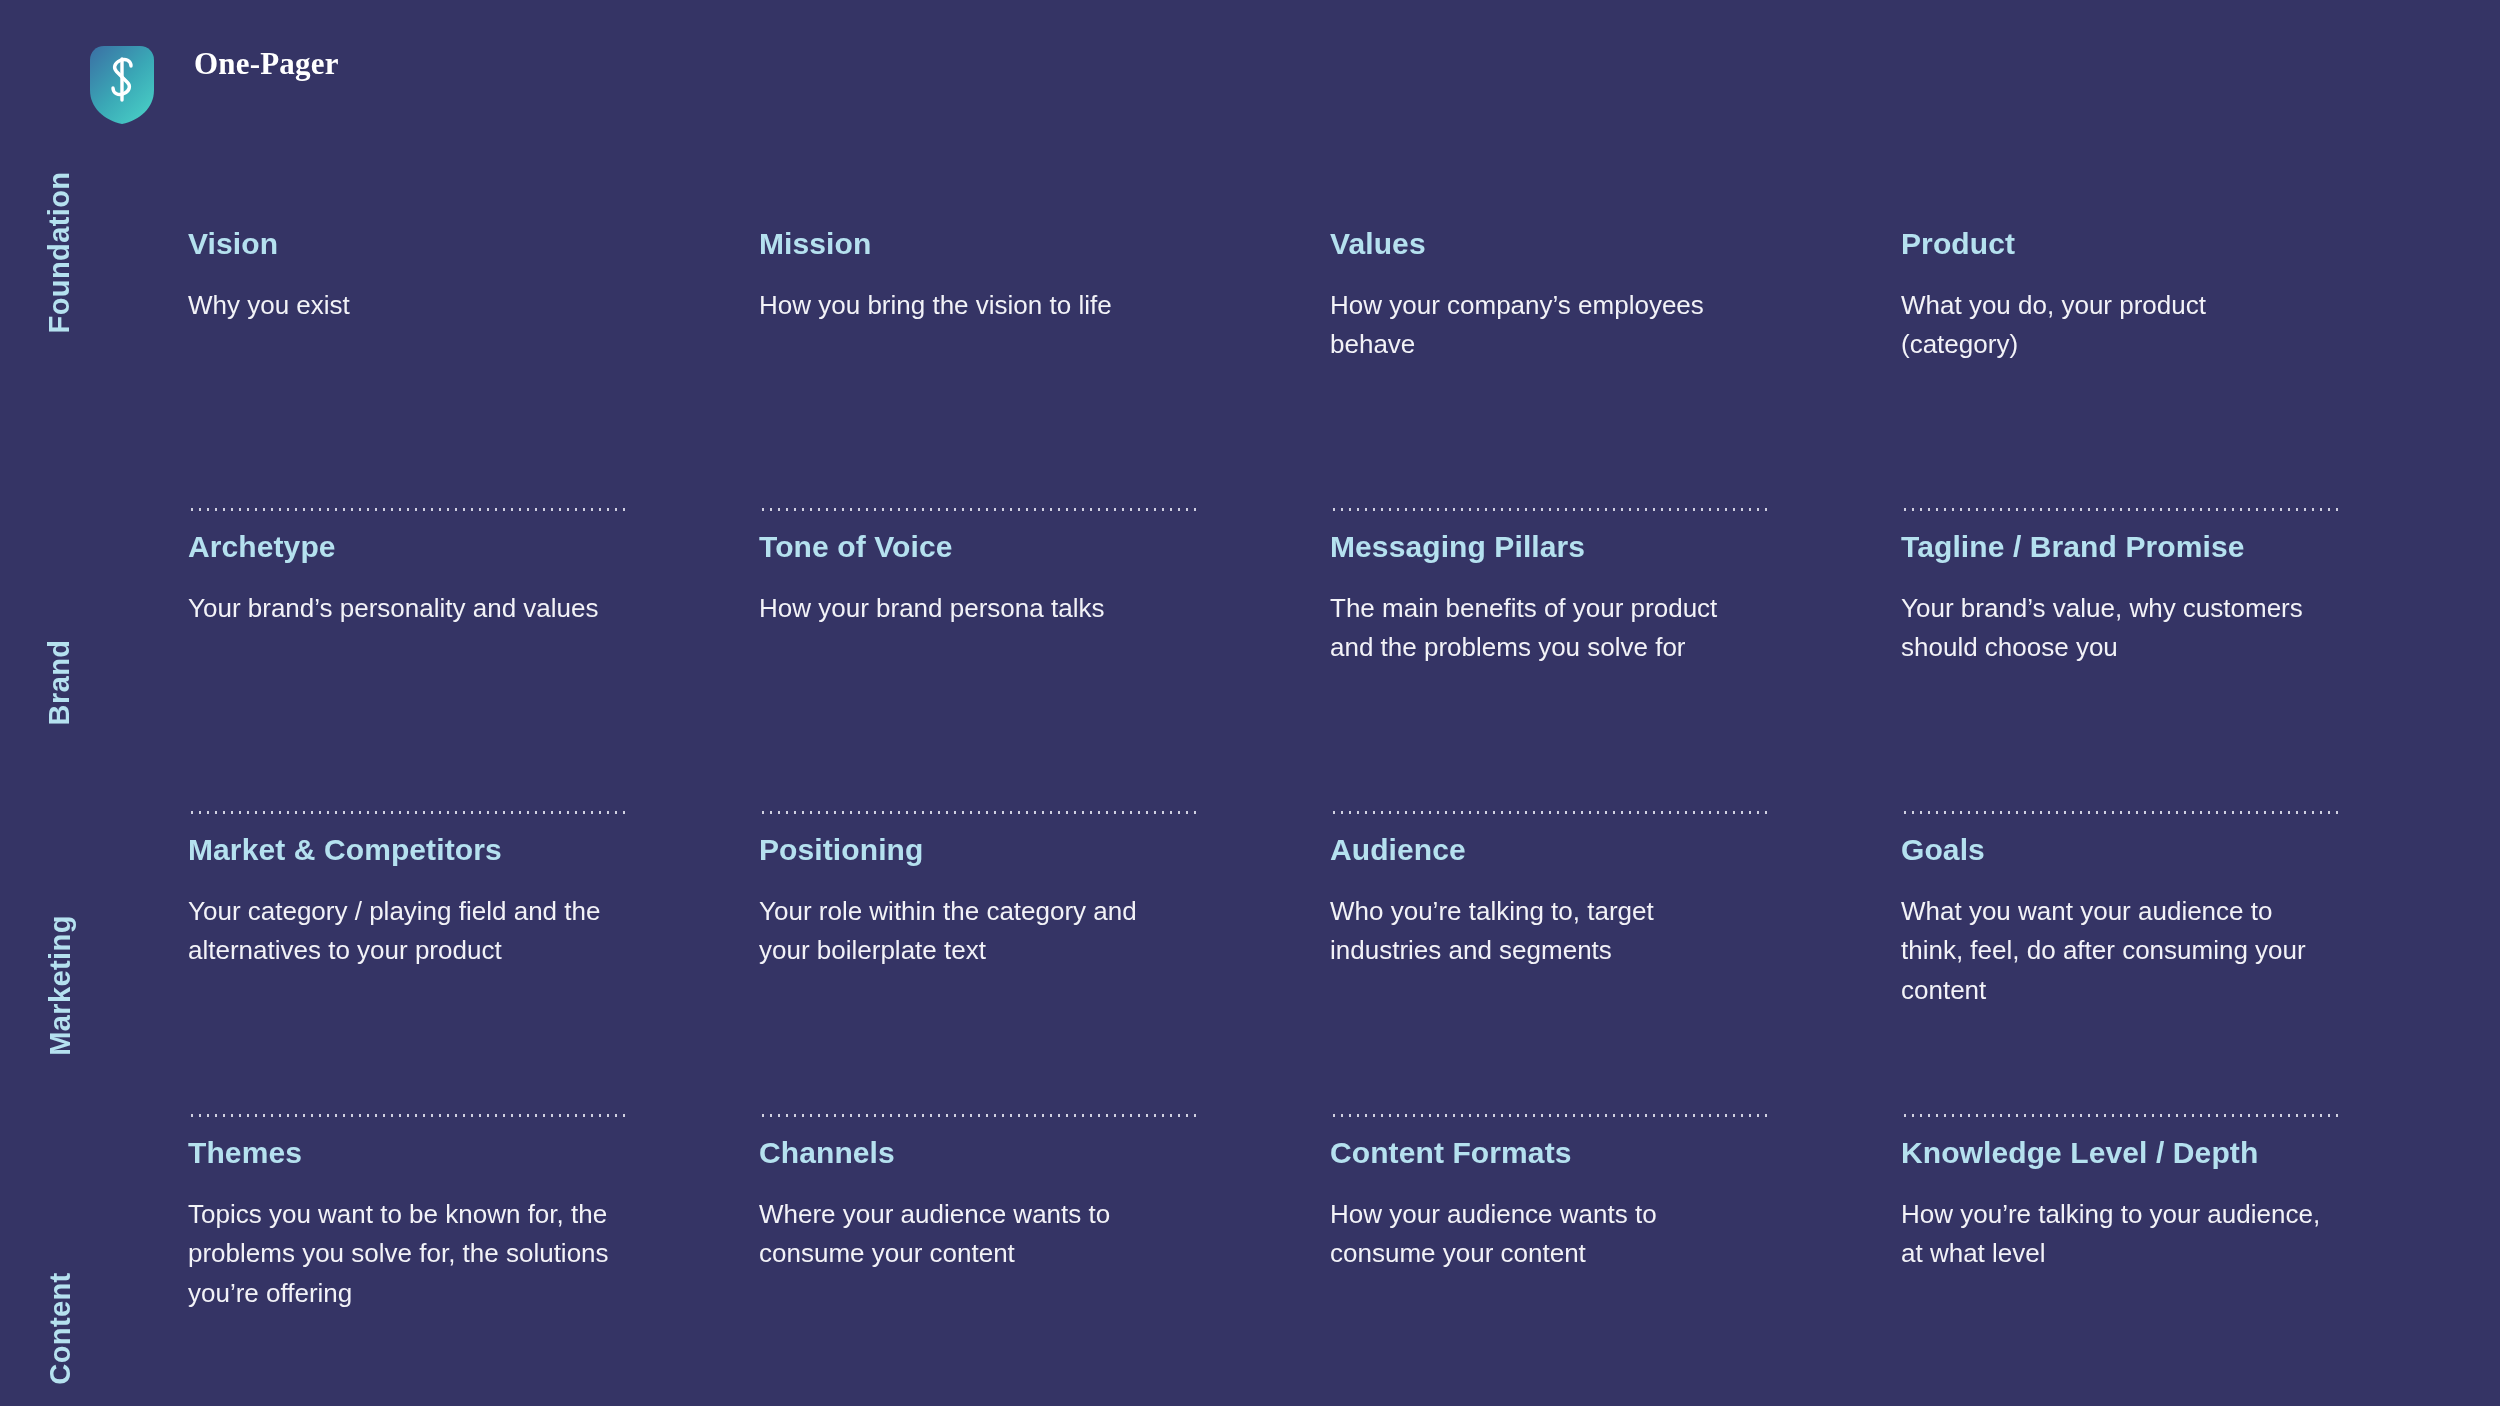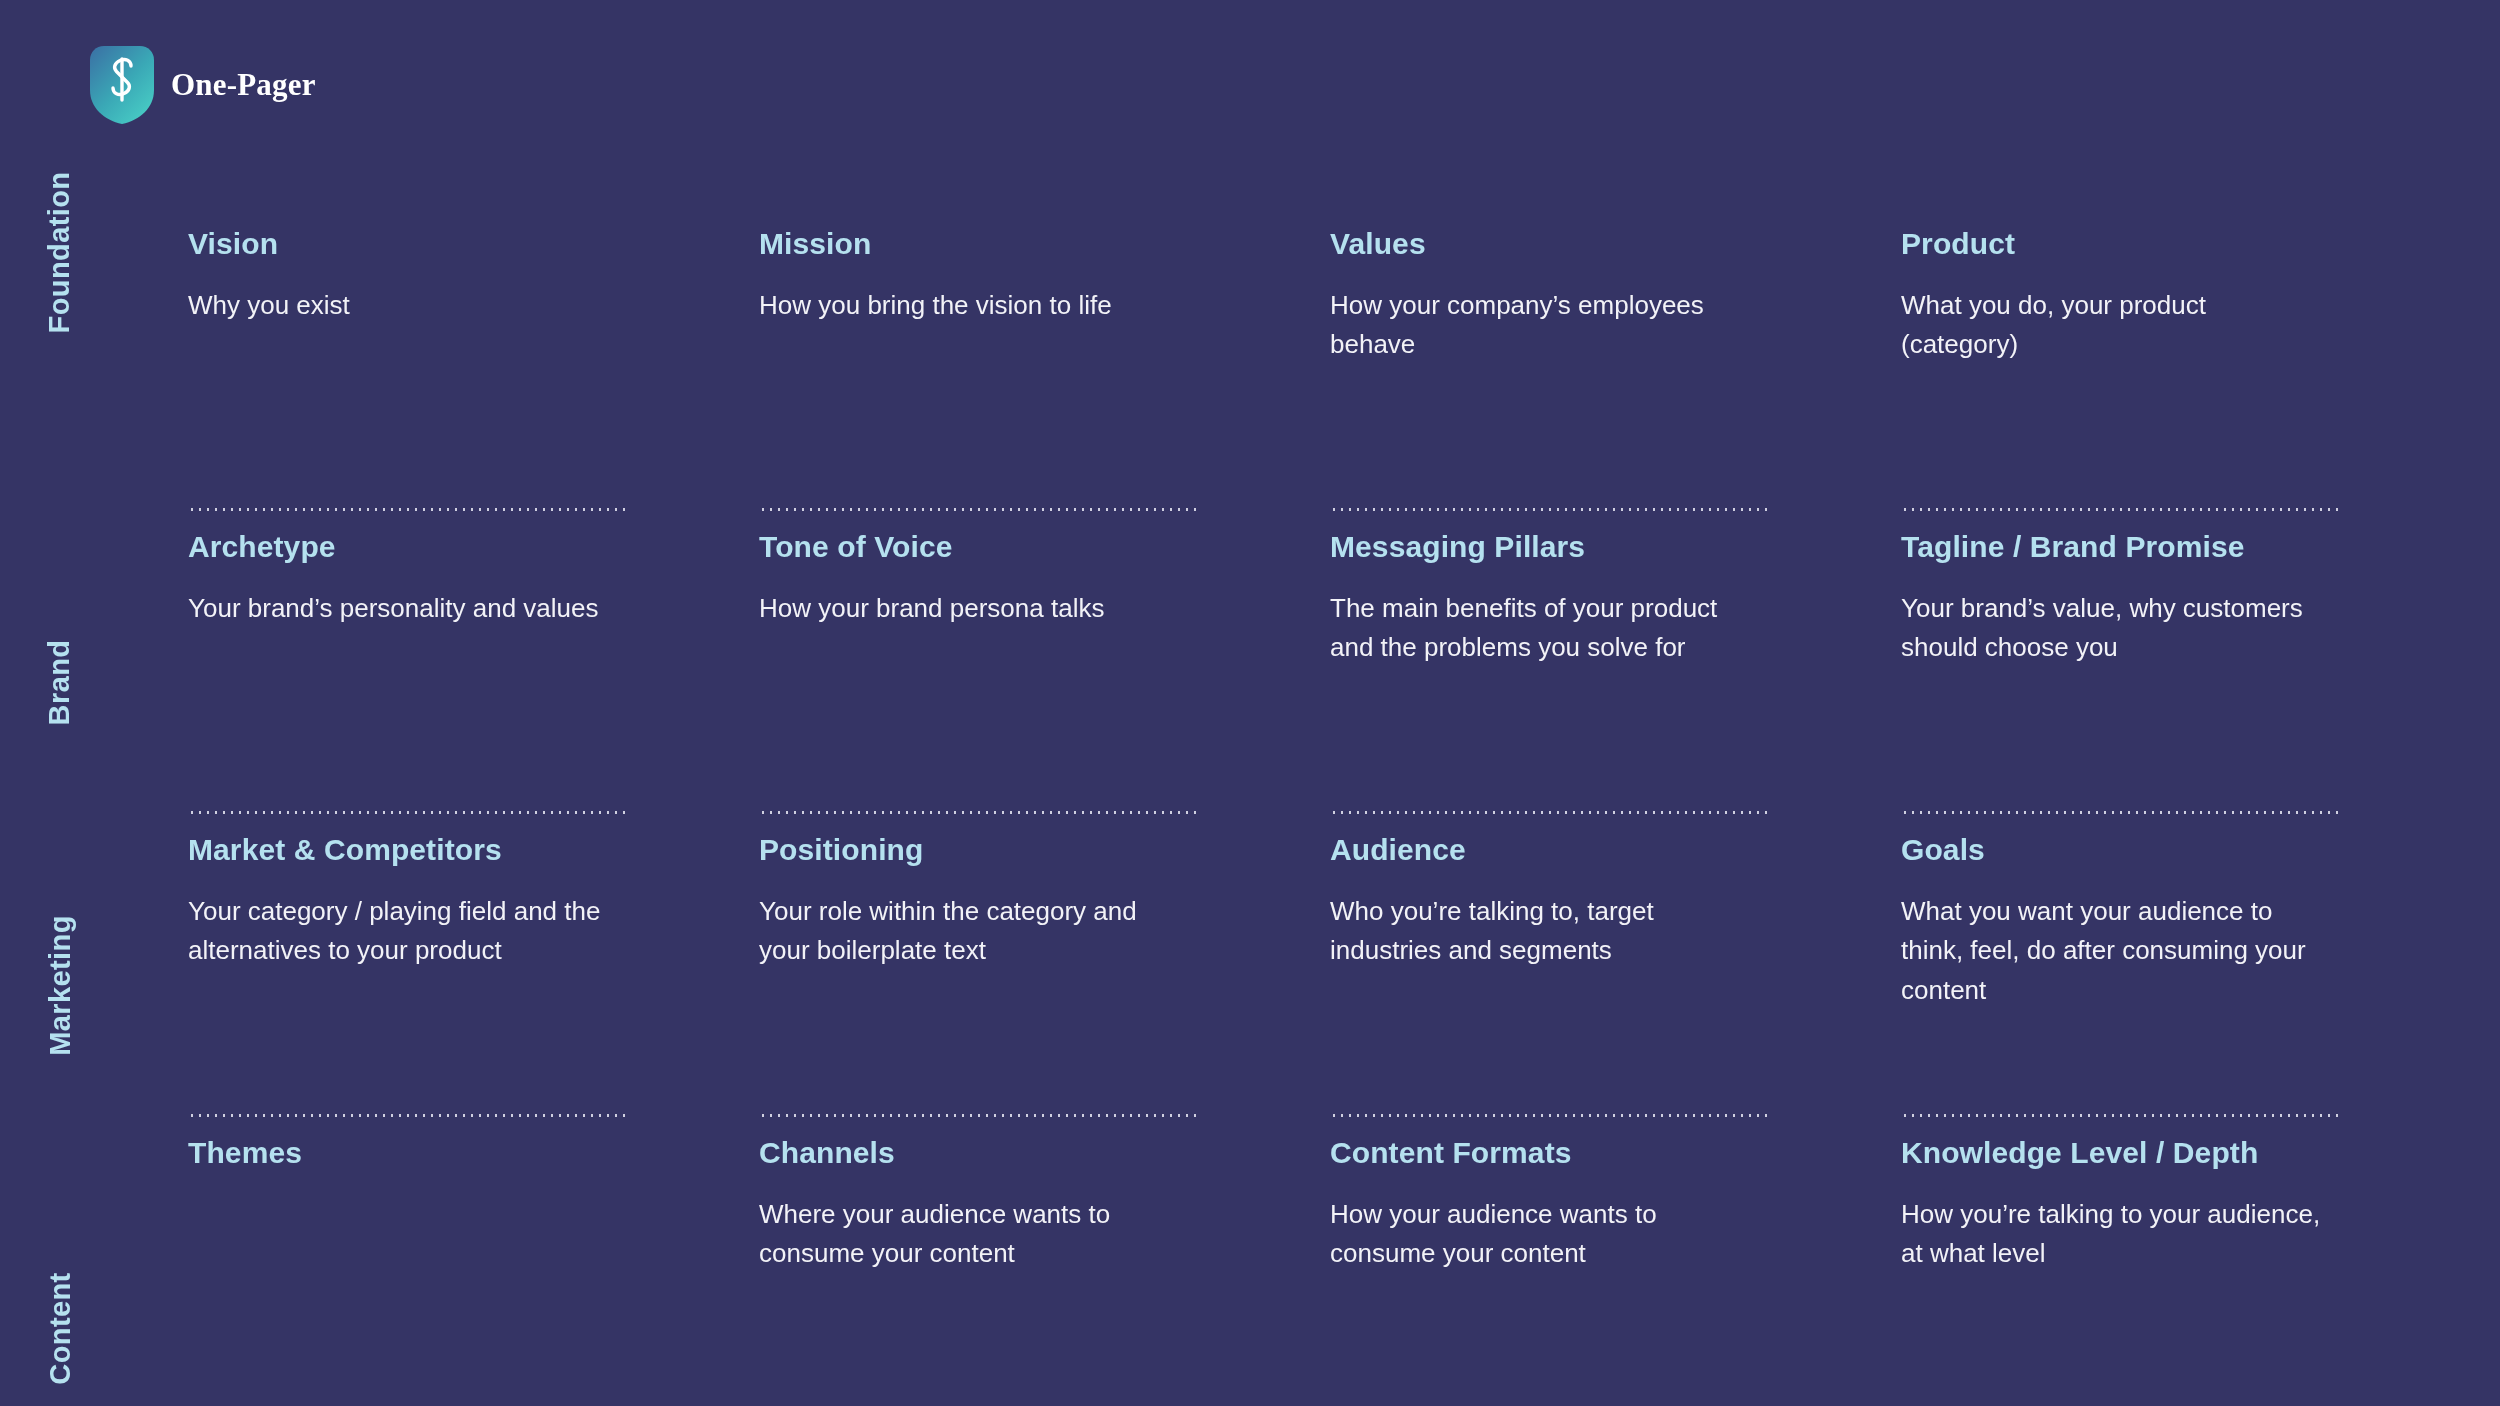--- a/index.html
+++ b/index.html
@@ -14,22 +14,22 @@
     overflow: hidden;
     position: relative;
   }
 
   
   .header {
     position: absolute;
     left: 62px;
     top: 46px;
     display: flex;
-    align-items: center;
-    gap: 17px;
+    align-items: flex-start;
+    gap: 40px;
     padding-left: 28px;
   }
   .logo-shield {
     width: 64px;
     height: 78px;
     display: block;
   }
   .brand-title {
     font-family: "Liberation Serif", serif;
     font-weight: bold;
@@ -256,20 +256,21 @@
   </div>
 
   <div class="row row-4">
     <div class="row-label">
       <span>Content</span>
     </div>
     <div class="cards">
       <div class="card">
         <div class="card-inner">
           <div class="card-title">Themes</div>
+          <div class="card-body">Topics you want to be known for, the problems you solve for, the solutions you’re offering</div>
         </div>
 
       </div>
       <div class="card">
         <div class="card-inner">
           <div class="card-title">Channels</div>
           <div class="card-body">Where your audience wants to consume your content</div>
         </div>
 
       </div>

